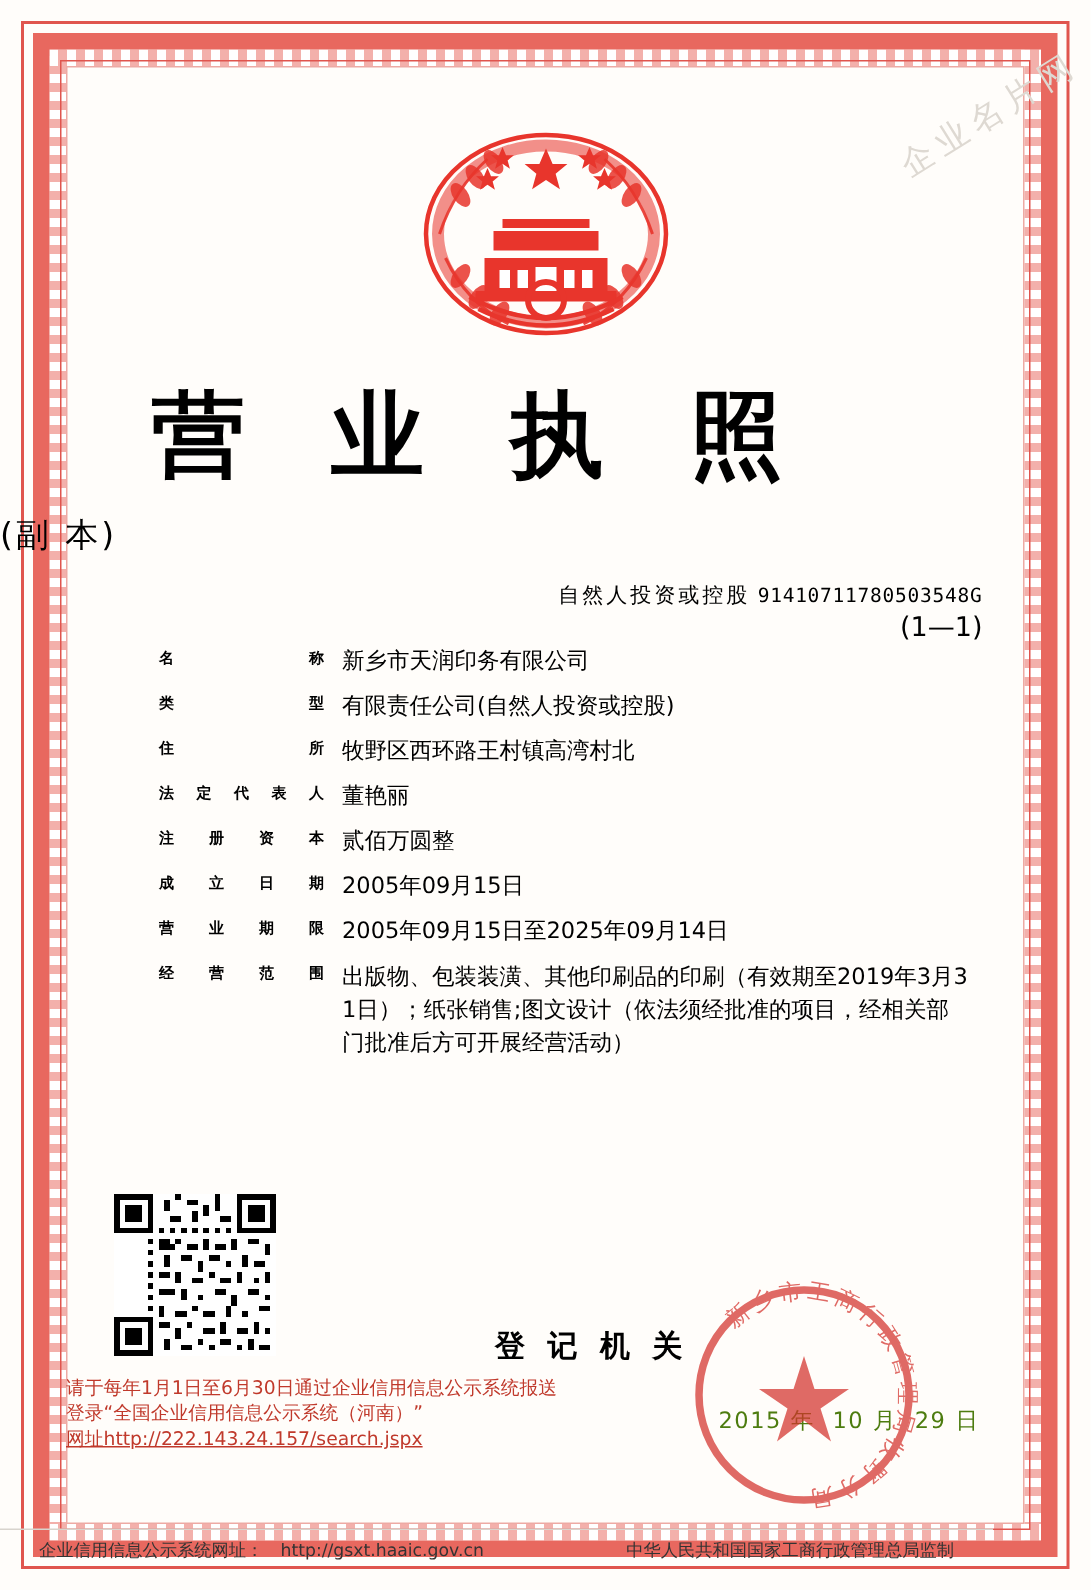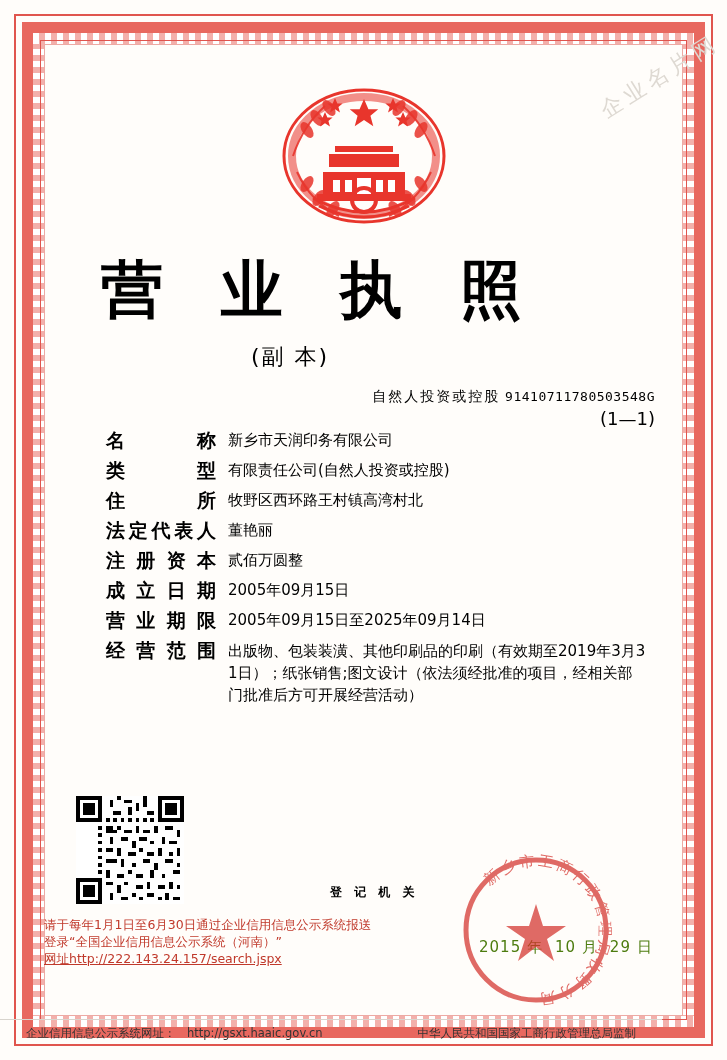--- a/index.html
+++ b/index.html
@@ -59,21 +59,21 @@
 
   
   .title{
     position:absolute;top:248px;left:0;width:623px;text-align:center;
     font-size:62px;font-weight:bold;color:#000;
     letter-spacing:18px;
     text-indent:18px;
     font-family:"DejaVu Sans","Liberation Sans",sans-serif;
   }
   .subtitle{
-    position:absolute;top:342px;left:0;width:580px;text-align:center;
+    position:absolute;top:342px;left:0;width:580px;text-align:left;
     font-size:22px;color:#000;letter-spacing:2px;
   }
 
   
   .code-line{
     position:absolute;top:388px;right:72px;
     font-size:14px;color:#000;letter-spacing:0.5px;
     white-space:nowrap;
   }
   .code-line .lbl{letter-spacing:2px;}
@@ -83,21 +83,21 @@
     font-size:18px;color:#000;
   }
 
   
   .fields{
     position:absolute;left:106px;top:430px;width:540px;
   }
   .row{display:flex;margin-bottom:9px;align-items:flex-start;}
   .row .k{
     width:110px;flex:0 0 110px;
-    font-size:19px;font-weight:bold;color:#000;
+    font-size:10px;font-weight:bold;color:#000;
     text-align:justify;text-align-last:justify;
     letter-spacing:0px;
     line-height:20px;
   }
   .row .v{
     flex:1;font-size:15px;color:#000;line-height:21px;
     padding-left:12px;
     word-break:break-all;
   }
   .row.scope .v{line-height:22px;}
@@ -113,21 +113,21 @@
   .note{
     position:absolute;left:44px;top:916px;width:330px;
     font-size:12.5px;color:#c0392b;line-height:17px;
     letter-spacing:0px;
   }
   .note .u{text-decoration:underline;}
 
   
   .registrar{
     position:absolute;left:330px;top:884px;
-    font-size:12px;font-weight:bold;color:#000;letter-spacing:4px;
+    font-size:20px;font-weight:bold;color:#000;letter-spacing:4px;
   }
   .issue-date{
     position:absolute;left:476px;top:938px;
     font-size:15px;color:#4d7c0f;letter-spacing:1px;
   }
   .issue-date span{margin:0 3px;}
 
   
   .seal{
     position:absolute;left:452px;top:846px;width:168px;height:168px;

